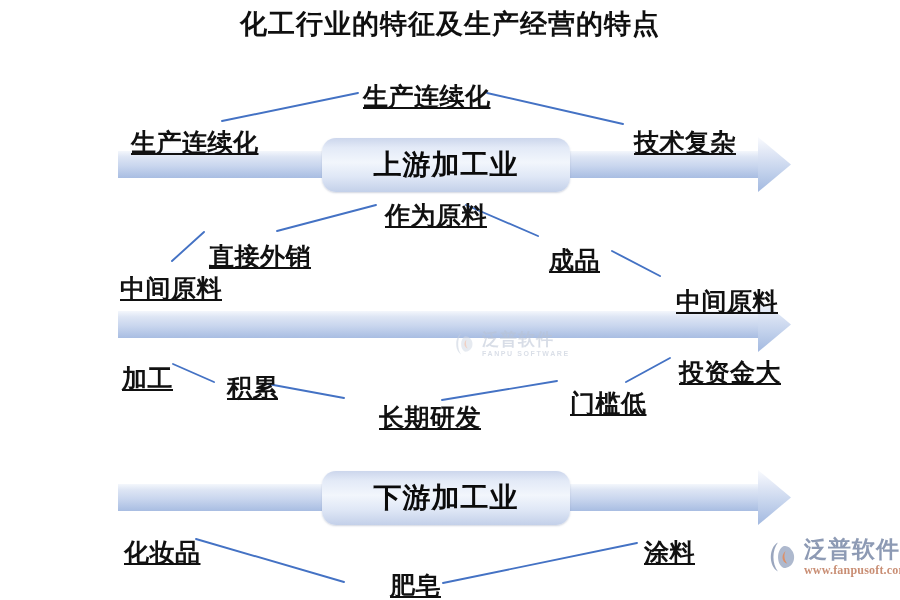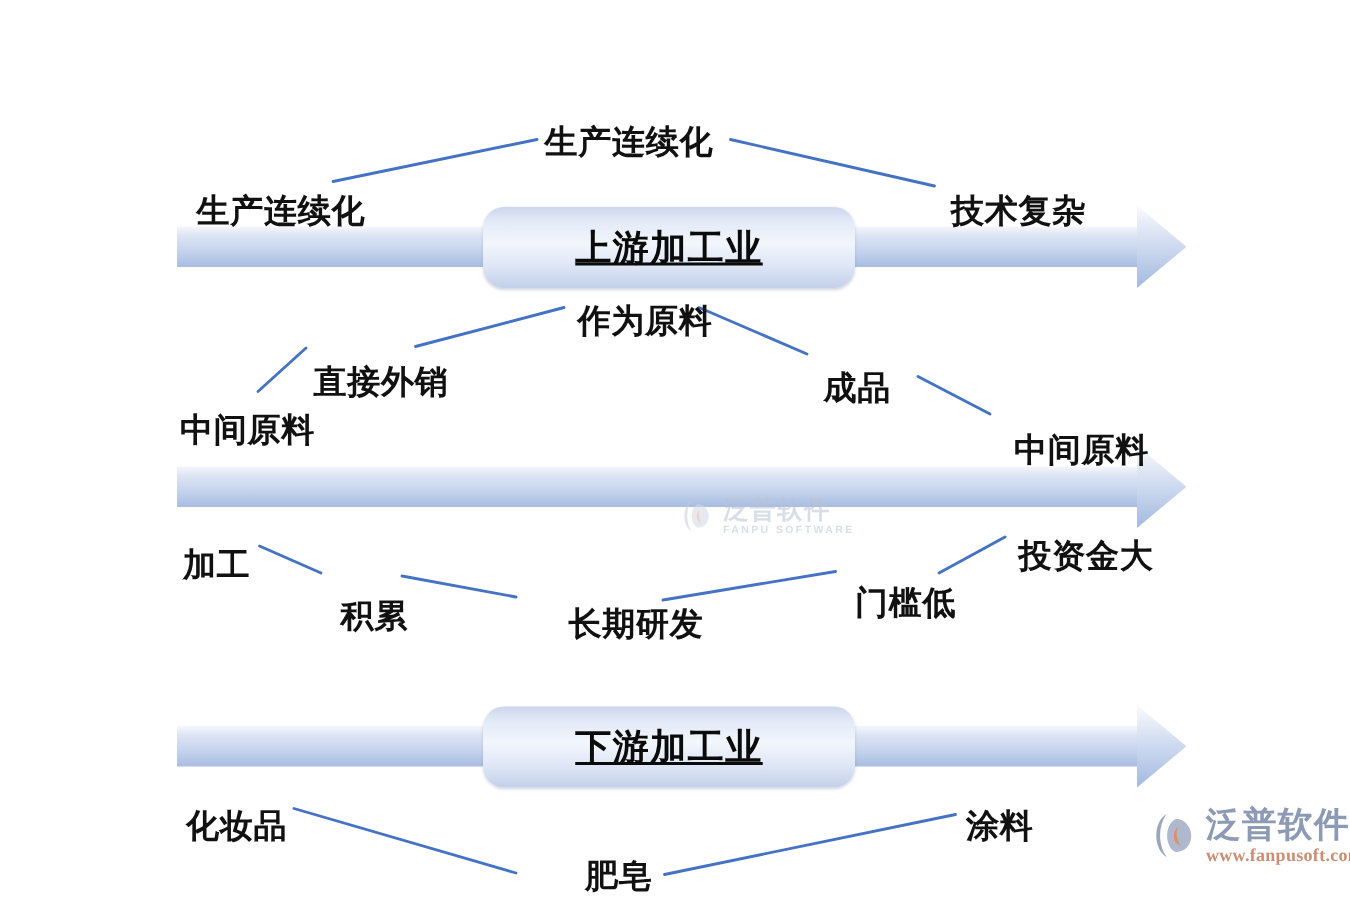--- a/index.html
+++ b/index.html
@@ -52,36 +52,36 @@
        #e3eaf7 18%,
        #f2f6fc 45%,
        #dfe7f6 72%,
        #c3d0e9 100%);
     box-shadow: 0 1px 2px rgba(120,135,165,0.35);
     display: flex;
     align-items: center;
     justify-content: center;
   }
   .stage-box-label {
-    font-size: 24px;
+    font-size: 28px;
     font-weight: bold;
     color: #0b0b0b;
     letter-spacing: 1px;
     white-space: nowrap;
-    text-decoration: underline;
   }
 
   
   .node-label {
     position: absolute;
-    font-size: 22px;
+    font-size: 25px;
     font-weight: bold;
     color: #111111;
     white-space: nowrap;
     letter-spacing: 0.5px;
+    text-decoration: underline;
   }
 
   
   #center-watermark {
     position: absolute;
     left: 452px;
     top: 327px;
     width: 130px;
     height: 34px;
     display: flex;
@@ -149,20 +149,21 @@
     color: #c98e74;
     letter-spacing: 0.2px;
     margin-top: 3px;
   }
 </style>
 </head>
 <body>
 
 <div id="canvas">
 
+  <div id="page-title">化工行业的特征及生产经营的特点</div>
 
   <svg id="vector-layer" viewBox="0 0 900 600" xmlns="http://www.w3.org/2000/svg">
     <defs>
       <linearGradient id="barGrad" x1="0" y1="0" x2="0" y2="1">
         <stop offset="0%" stop-color="#f4f7fc"></stop>
         <stop offset="22%" stop-color="#dde5f4"></stop>
         <stop offset="55%" stop-color="#c9d6ee"></stop>
         <stop offset="100%" stop-color="#a8bde2"></stop>
       </linearGradient>
       <linearGradient id="headGrad" x1="0" y1="0" x2="0" y2="1">
@@ -226,21 +227,21 @@
   <div class="node-label" style="left:131px; top:126px;">生产连续化</div>
   <div class="node-label" style="left:634px; top:126px;">技术复杂</div>
 
   <div class="node-label" style="left:385px; top:199px;">作为原料</div>
   <div class="node-label" style="left:209px; top:240px;">直接外销</div>
   <div class="node-label" style="left:549px; top:244px;">成品</div>
   <div class="node-label" style="left:120px; top:272px;">中间原料</div>
   <div class="node-label" style="left:676px; top:285px;">中间原料</div>
   <div class="node-label" style="left:122px; top:362px;">加工</div>
   <div class="node-label" style="left:679px; top:356px;">投资金大</div>
-  <div class="node-label" style="left:227px; top:396px;text-align:center;">积累</div>
+  <div class="node-label" style="left:227px; top:371px;text-align:center;">积累</div>
   <div class="node-label" style="left:570px; top:387px;">门槛低</div>
   <div class="node-label" style="left:379px; top:401px;">长期研发</div>
 
   <div class="node-label" style="left:124px; top:536px;">化妆品</div>
   <div class="node-label" style="left:644px; top:536px;text-align:right;">涂料</div>
   <div class="node-label" style="left:390px; top:569px;">肥皂</div>
 
   <div id="center-watermark">
     <svg class="wm-mark" viewBox="0 0 40 40" xmlns="http://www.w3.org/2000/svg">
       <path d="M14 4 C4 10, 4 30, 14 36 C8 28, 8 12, 14 4 Z" fill="#c6cfdd"></path>

